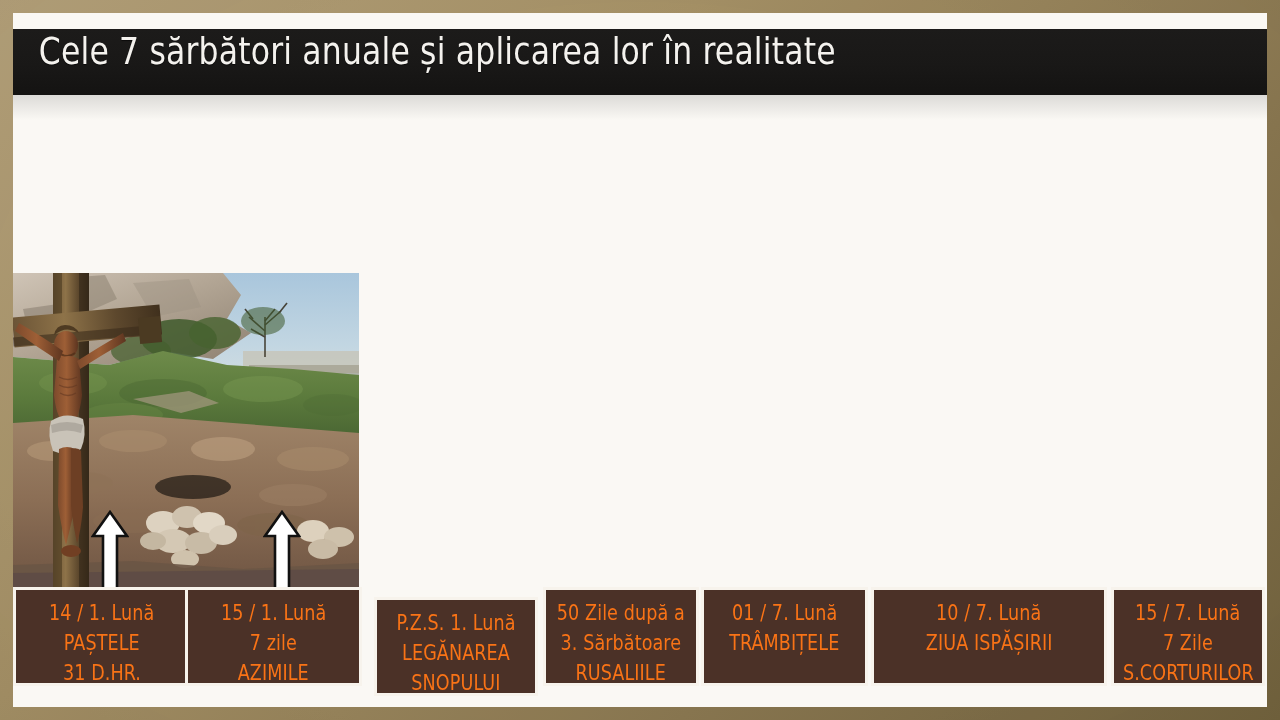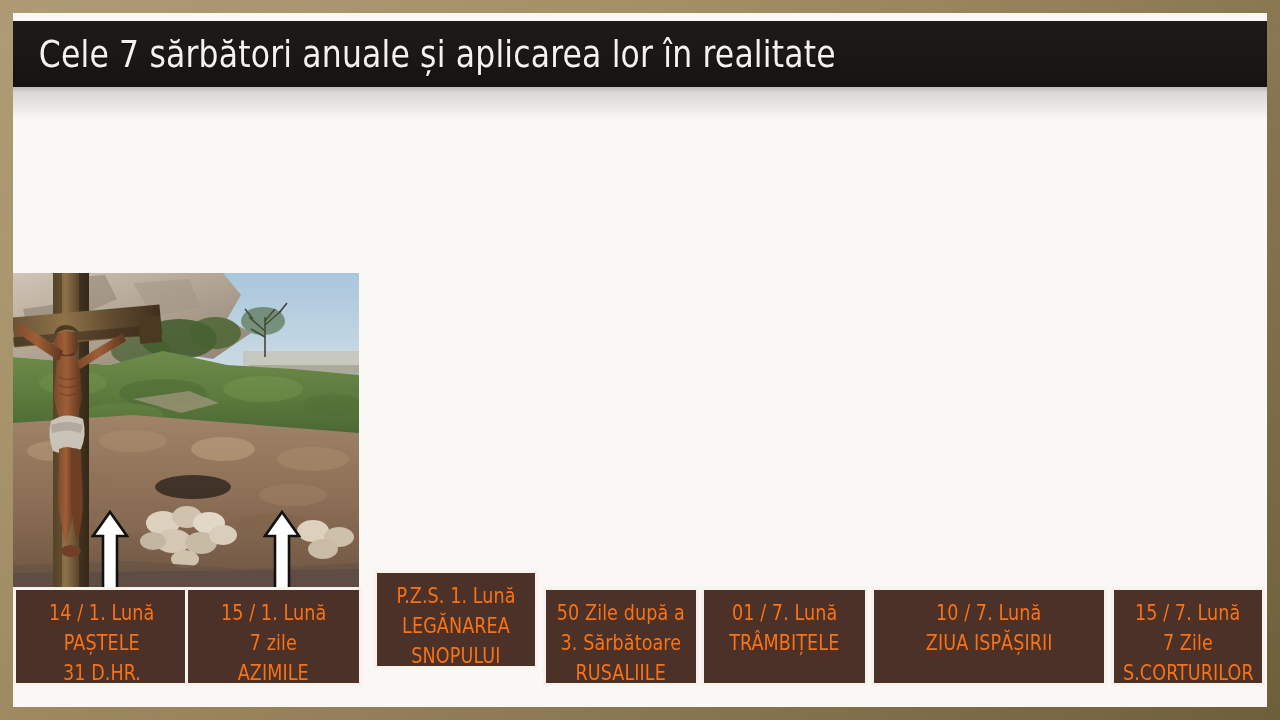--- a/index.html
+++ b/index.html
@@ -53,27 +53,26 @@
     height: 42px;
     background: linear-gradient(to bottom, rgba(60,60,60,0.55) 0%, rgba(120,120,120,0.25) 35%, rgba(250,248,244,0) 100%);
     pointer-events: none;
     z-index: 3;
   }
 
   
   #title-bar {
     position: absolute;
     left: 0;
-    top: 8px;
+    top: 16px;
     width: 100%;
     height: 66px;
     background: linear-gradient(to bottom, #1c1b1a 0%, #191817 55%, #141312 100%);
     z-index: 4;
     display: flex;
-    align-items: center;
   }
   #title-text {
     color: #f4f2ee;
     font-family: "DejaVu Sans Condensed", "Liberation Sans Narrow", "Liberation Sans", sans-serif;
     font-size: 38px;
     font-weight: 400;
     letter-spacing: 0.2px;
     padding-left: 28px;
     white-space: nowrap;
     transform: scaleX(0.92);
@@ -119,21 +118,21 @@
     line-height: 30px;
     white-space: nowrap;
     transform: scaleX(0.93);
     letter-spacing: .1px;
   }
   .label-box.wide .line { font-size: 21px; }
 
   
   #box-0 { left: 0px;    top: 574px; width: 177px; height: 99px; }
   #box-1 { left: 172px;  top: 574px; width: 177px; height: 99px; }
-  #box-2 { left: 361px;  top: 557px; width: 164px; height: 99px; }
+  #box-2 { left: 361px;  top: 584px; width: 164px; height: 99px; }
   #box-3 { left: 530px;  top: 574px; width: 156px; height: 99px; }
   #box-4 { left: 688px;  top: 574px; width: 167px; height: 99px; text-align: center; }
   #box-5 { left: 858px;  top: 574px; width: 236px; height: 99px; text-align: right; }
   #box-6 { left: 1098px; top: 574px; width: 154px; height: 99px; text-align: center; }
 </style>
 </head>
 <body>
 
 <div id="slide-frame">
 

